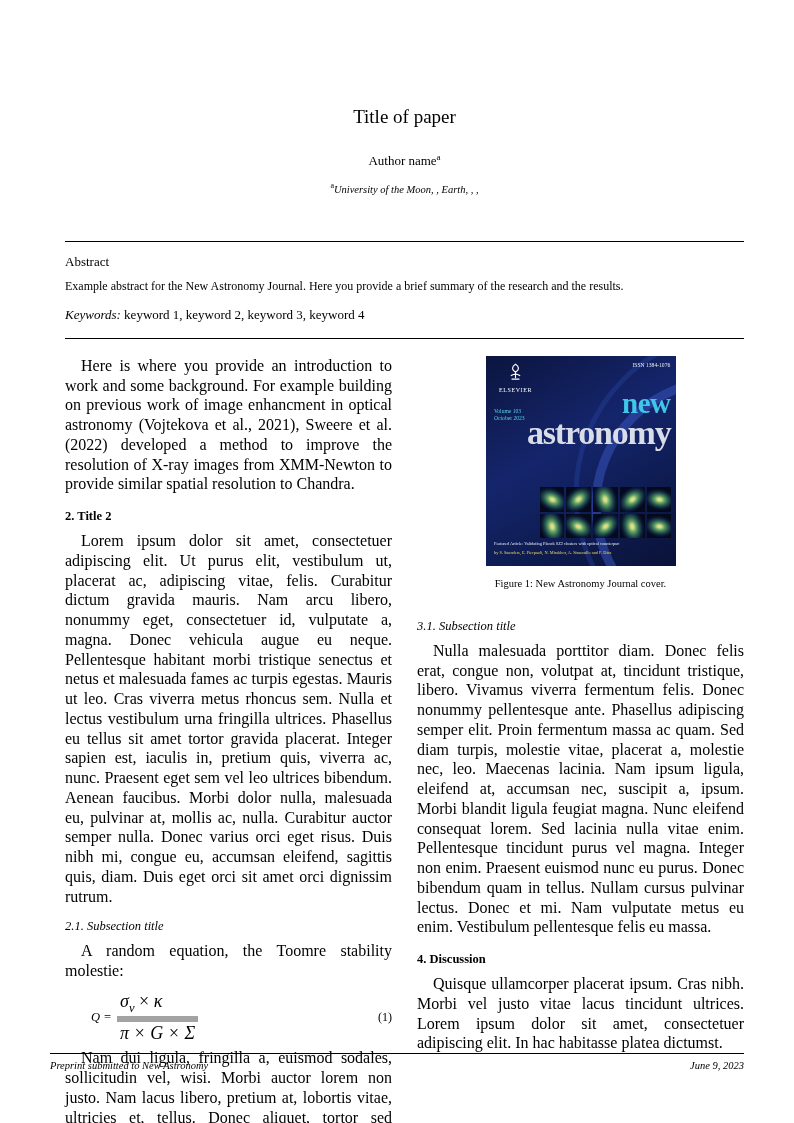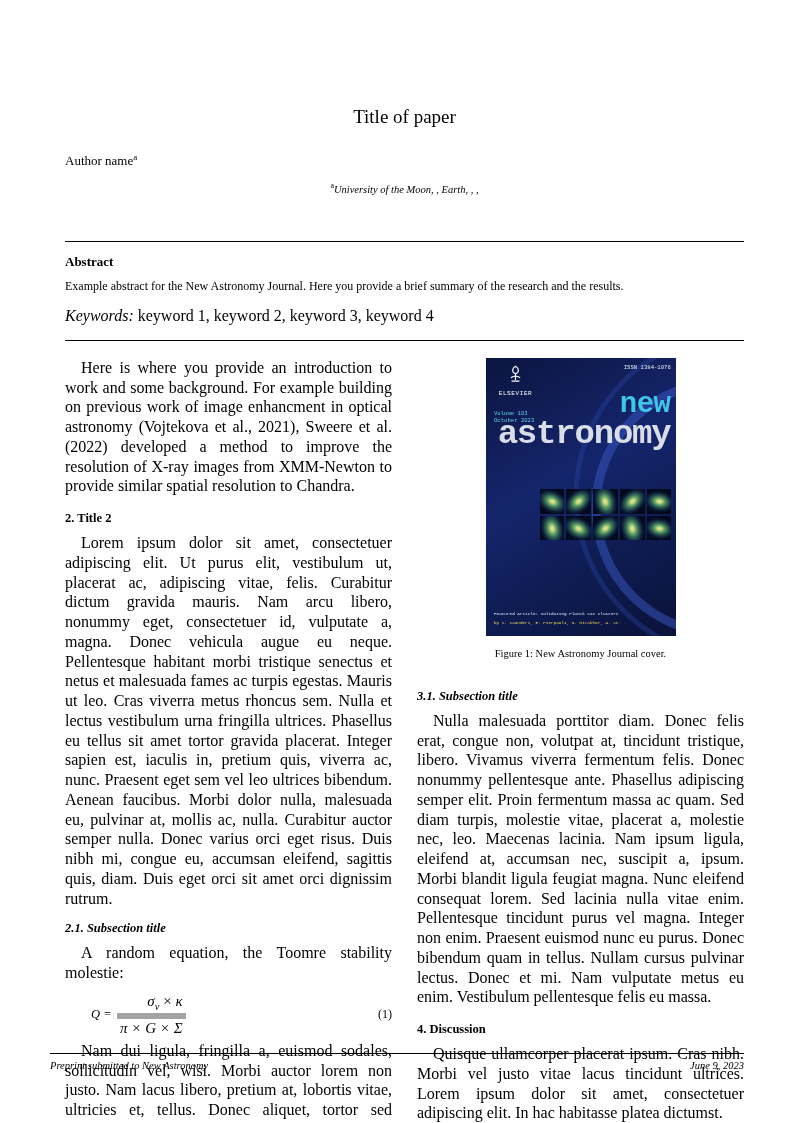--- a/index.html
+++ b/index.html
@@ -10,64 +10,64 @@
     width:794px; height:1123px;
     background:#ffffff;
     overflow:hidden;
     font-family:"Liberation Serif","DejaVu Serif",serif;
     color:#000;
   }
   .content { padding:106px 50px 0 50px;margin-left:15px; }
 
   
   .paper-title { font-size:19px; font-weight:normal; text-align:center; }
-  .author-line { text-align:left; font-size:13px; margin-top:24px; }
+  .author-line { text-align:center; font-size:13px; margin-top:24px; }
   .author-line sup { font-size:9px; }
   .affil-line  { text-align:center; font-size:10.5px; font-style:italic; margin-top:12px; }
   .affil-line sup { font-size:8px; font-style:normal; }
 
   .rule { border:none; border-top:1px solid #000; height:0; }
   .rule-top { margin-top:46px; }
   .rule-mid { margin-top:15px; }
 
   
-  .abs-heading { font-weight:bold; font-size:13px; margin-top:12px; }
+  .abs-heading { font-weight:normal; font-size:13px; margin-top:12px; }
   .abs-text { font-size:12px; line-height:1.25; margin-top:9px; text-align:justify; }
-  .keywords { font-size:16px; margin-top:13px; }
+  .keywords { font-size:13px; margin-top:13px; }
   .keywords .kw-label { font-style:italic; }
 
   
   .columns { display:flex; gap:25px; margin-top:17px; }
   .column { flex:1; min-width:0; }
 
   .sec-heading { font-size:12.5px; font-weight:bold; margin:15px 0 7px 0; }
   .sec-heading.first { margin-top:2px; }
-  .subsec-heading { font-size:12.5px; font-weight:bold; font-style:italic; margin:13px 0 7px 0; }
+  .subsec-heading { font-size:12.5px; font-weight:normal; font-style:italic; margin:13px 0 7px 0; }
   p.para {
     font-size:16px; line-height:1.235;
     text-align:justify; text-indent:16px;
     hyphens:auto; -webkit-hyphens:auto;
   }
 
   
   .equation { display:flex; align-items:center; margin:10px 0 4px 26px; font-size:12.5px; }
   .eq-var { font-style:italic; }
-  .frac { display:inline-block; text-align:right; vertical-align:middle; margin-left:6px; font-size:15px; }
+  .frac { display:inline-block; text-align:left; vertical-align:middle; margin-left:6px; font-size:18px; }
   .frac .num { display:block; padding:0 3px 1px 3px; }
   .frac .den { display:block; border-top:6px solid #a3a3a3; padding:1px 3px 0 3px; }
   .frac sub { font-size:70%; }
   .eq-number { margin-left:auto; font-size:12px; }
 
   
   .figure { text-align:center; }
   .cover {
-    position:relative; width:190px; height:278px; margin:0 auto;
+    position:relative; width:190px; height:210px; margin:0 auto;
     background:linear-gradient(150deg,#0b153f 0%, #15256c 42%, #0e1c52 70%, #0a1238 100%);
     overflow:hidden; text-align:left;
-    font-family:Liberation Mono, monospace;
+    font-family:Liberation Serif, serif;
   }
   .swoosh { position:absolute; top:0; left:0; }
   .els-block { position:absolute; top:6px; left:8px; width:44px; text-align:center; color:#fff; }
   .els-word { font-size:6px; letter-spacing:0.6px; margin-top:1px; color:#fff; }
   .cover-vol {
     position:absolute; top:52px; left:8px; color:#5ad0e8;
     font-size:7px; line-height:1.3; transform:scale(0.8); transform-origin:left top;
   }
   .cover-issn {
     position:absolute; top:6px; right:5px; color:#e8ecf8;

